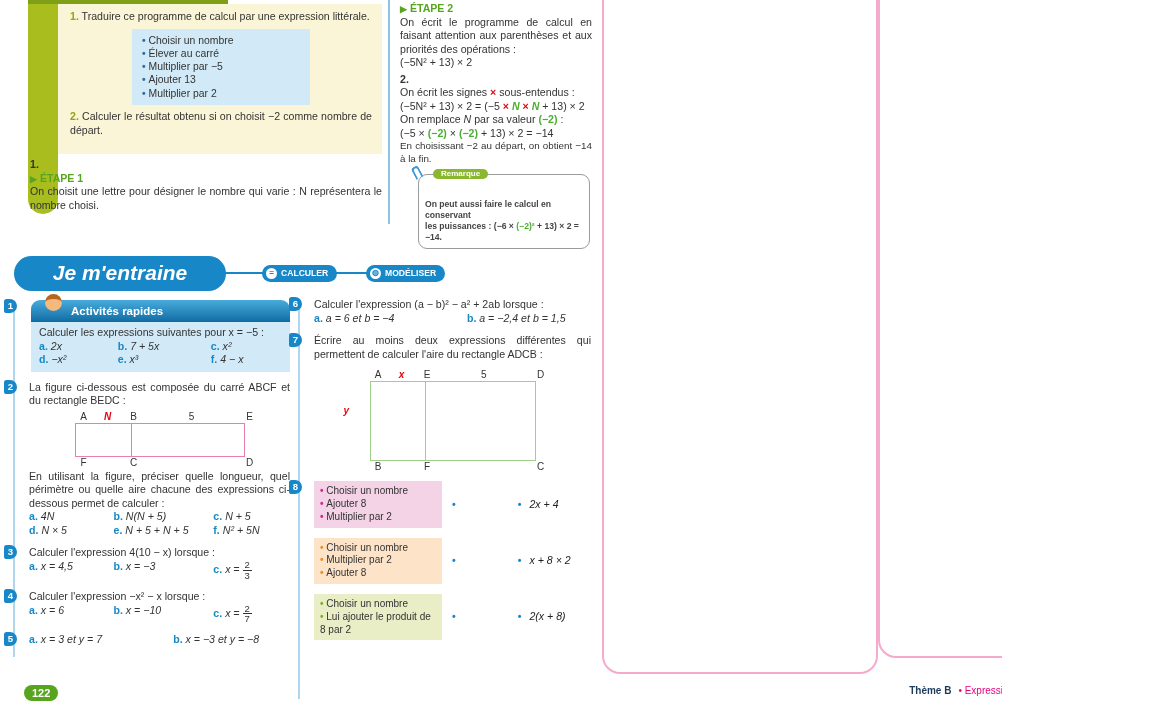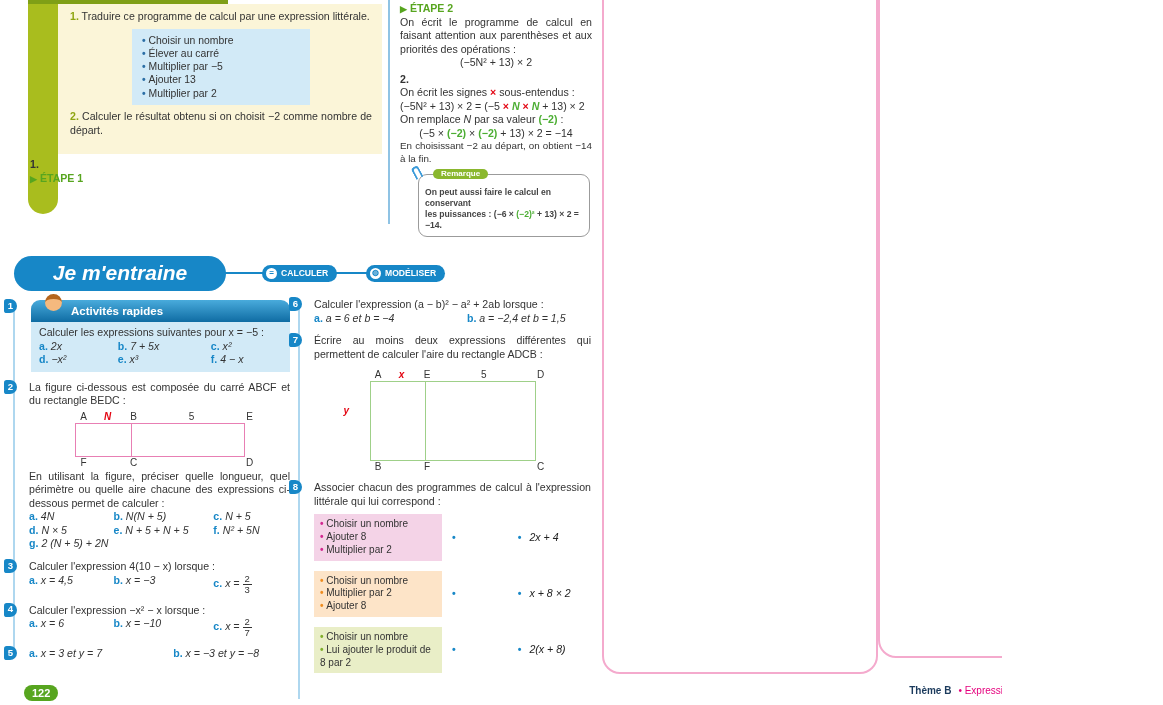--- a/index.html
+++ b/index.html
@@ -30,23 +30,23 @@
   .ybox{position:absolute;left:58px;top:4px;width:324px;height:150px;background:var(--ybox);
         padding:6px 10px 4px 12px}
   .bluebox{width:178px;margin:5px auto 5px;background:var(--blue-lt);padding:5px 10px;font-size:10.4px}
   .bluebox .li{display:block}
   .bluebox .dot{color:#2b6ea5;font-weight:bold}
   .sol1{position:absolute;left:30px;top:158px;width:352px}
   .etape{color:var(--green);font-weight:bold}
   .etape .tri{font-size:9px}
   .vline{position:absolute;left:388px;top:0;width:2px;height:224px;background:#8fc3e4}
   .col2top{position:absolute;left:400px;top:2px;width:192px}
-  .ctr{text-align:center}
+  .ctr{text-align:left}
   .remark{position:relative;margin:8px 0 0 18px;width:172px;border:1.5px solid #9b9b9b;
-          border-radius:9px;padding:12px 6px 5px;font-size:8.6px;font-weight:bold;color:#444}
+          border-radius:9px;padding:24px 6px 5px;font-size:8.6px;font-weight:bold;color:#444}
   .remark-tab{position:absolute;top:-6px;left:14px;background:#8ab72e;color:#fff;font-size:8px;
           font-weight:bold;padding:0 8px;border-radius:6px}
   .clip{position:absolute;top:-9px;left:-6px;width:8px;height:13px;border:2px solid #3a9ad9;
         border-bottom:none;border-radius:5px 5px 0 0;transform:rotate(-28deg)}
 
   
   .train{position:absolute;left:14px;top:256px;width:560px;height:38px}
   .train .bubble{position:absolute;left:0;top:0;width:212px;height:35px;background:var(--blue);
       border-radius:18px;color:#fff;font-size:21px;font-weight:bold;font-style:italic;
       display:flex;align-items:center;justify-content:center}
@@ -138,20 +138,21 @@
           <span class="li"><b class="dot">• </b><span>Multiplier par 2</span></span>
         </div>
       <p class="p"><b class="kg">2.</b>
         <span>Calculer le résultat obtenu si on choisit −2 comme nombre de départ.</span></p>
     </div>
 
     <div class="sol1">
       <p class="p"><b>1.</b></p>
       <p class="p etape"><span class="tri">▶</span>
         <span>ÉTAPE 1</span></p>
+      <p class="p">On choisit une lettre pour désigner le nombre qui varie : N représentera le nombre choisi.</p>
     </div>
 
     <div class="vline"></div>
 
     <div class="col2top">
       <p class="p etape"><span class="tri">▶</span>
         <span>ÉTAPE 2</span></p>
       <p class="p">On écrit le programme de calcul en faisant attention aux parenthèses et aux priorités des opérations :</p>
       <p class="p ctr">(−5N² + 13) × 2</p>
       <p class="p" style="margin-top:3px"><b>2.</b></p>
@@ -228,22 +229,20 @@
         </div>
         <p class="p">En utilisant la figure, préciser quelle longueur, quel périmètre ou quelle aire chacune des expressions ci-dessous permet de calculer :</p>
         <div class="grid3">
             <span><b class="kb">a.</b> <i class="v">4N</i></span>
             <span><b class="kb">b.</b> <i class="v">N(N + 5)</i></span>
             <span><b class="kb">c.</b> <i class="v">N + 5</i></span>
             <span><b class="kb">d.</b> <i class="v">N × 5</i></span>
             <span><b class="kb">e.</b> <i class="v">N + 5 + N + 5</i></span>
             <span><b class="kb">f.</b> <i class="v">N² + 5N</i></span>
           </div>
-        <p class="p"><b class="kb">g.</b>
-          <i class="v">2 (N + 5) + 2N</i></p>
       </div>
 
       <div class="ex">
         <span class="badge">3</span>
         <p class="p">Calculer l'expression 4(10 − x) lorsque :</p>
         <div class="grid3">
           <span><b class="kb">a.</b> <i class="v">x = 4,5</i></span>
           <span><b class="kb">b.</b> <i class="v">x = −3</i></span>
           <span><b class="kb">c.</b> <i class="v">x =</i>
             <span class="frac">
@@ -305,21 +304,20 @@
           <div class="figlabels" style="height:11px">
             <span style="left:12%">B</span>
             <span style="left:37%">F</span>
             <span style="left:95%">C</span>
           </div>
         </div>
       </div>
 
       <div class="ex">
         <span class="badge">8</span>
-        <p class="p">Associer chacun des programmes de calcul à l'expression littérale qui lui correspond :</p>
 
         <div class="progrow">
           <div class="progbox pb1">
               <span class="li"><b class="dot">• </b><span>Choisir un nombre</span></span>
               <span class="li"><b class="dot">• </b><span>Ajouter 8</span></span>
               <span class="li"><b class="dot">• </b><span>Multiplier par 2</span></span>
             </div>
           <span class="cdot">•</span>
           <span class="expr"><span class="cdot">•</span><i class="v">2x + 4</i></span>
         </div>

